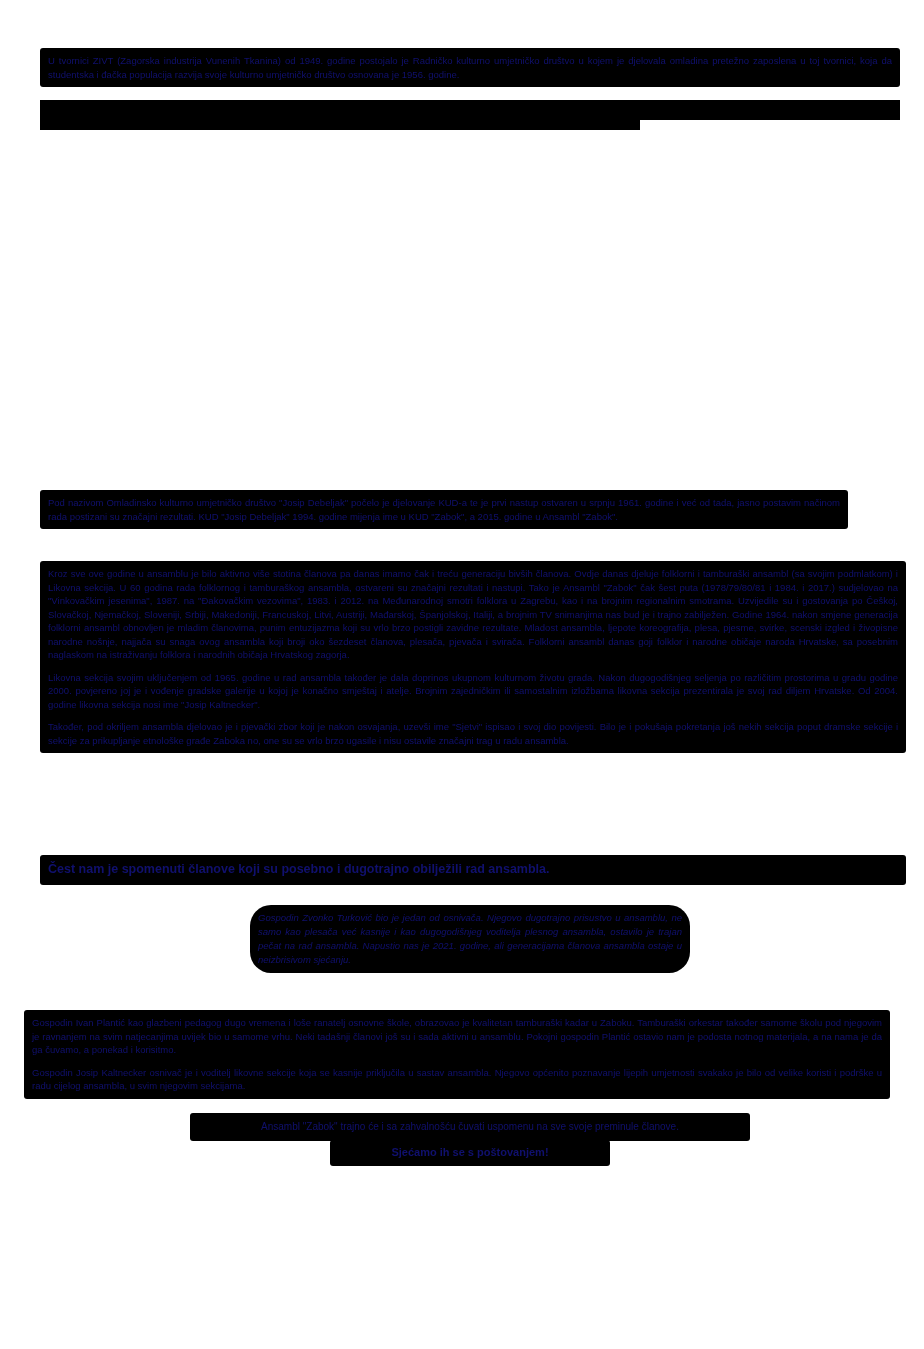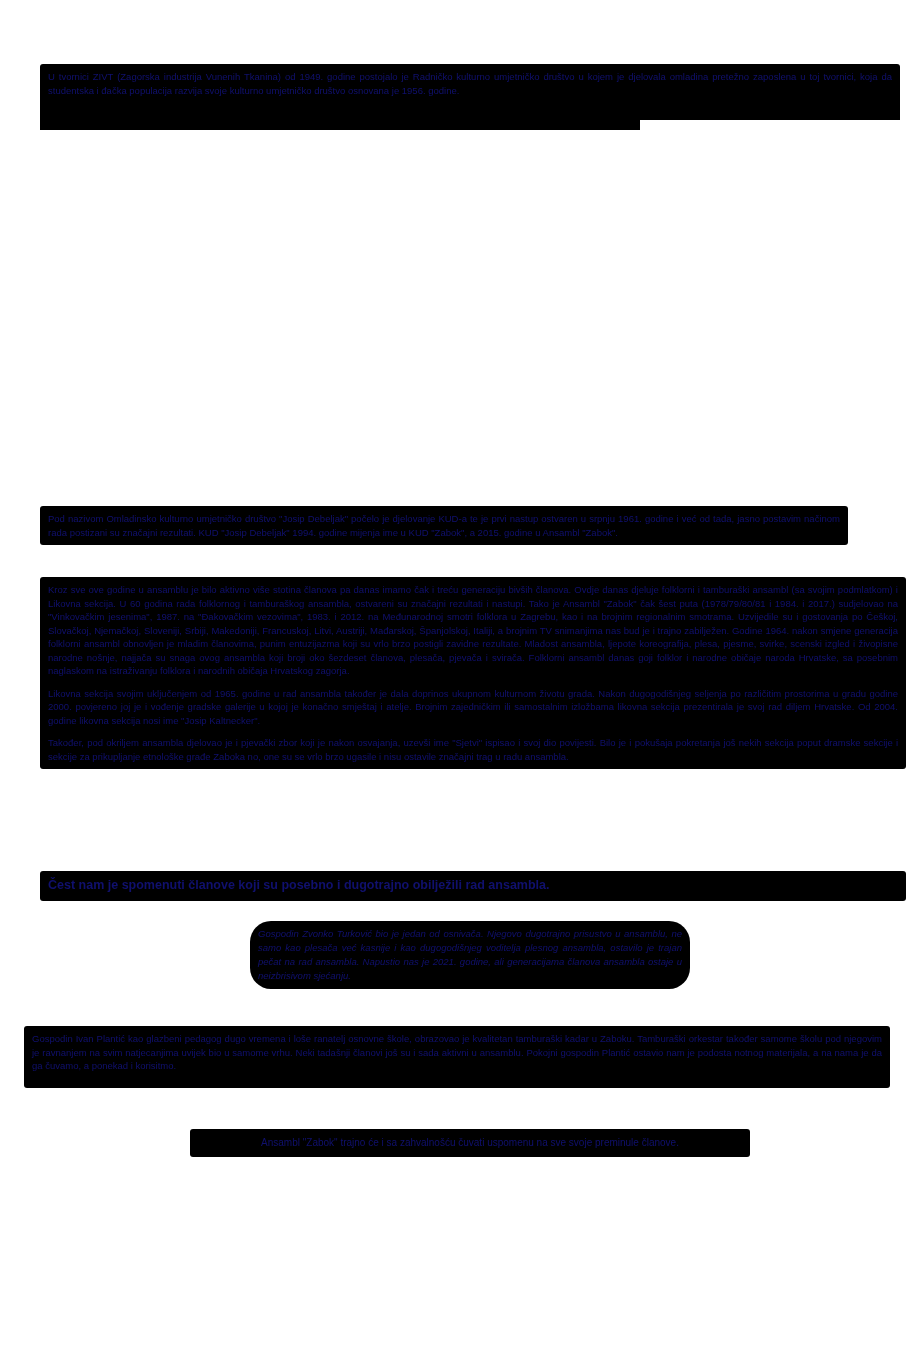--- a/index.html
+++ b/index.html
@@ -23,21 +23,20 @@
   .para {
     position: absolute;
     background: #000000;
     color: #10106e;
     font-size: 9.5px;
     line-height: 13.5px;
     text-align: justify;
     padding: 6px 8px;
     box-sizing: border-box;
     border-radius: 3px;
-    margin-top: 16px;
   }
 
   #block-intro {
     left: 40px; top: 48px; width: 860px;
     font-size: 9.5px; line-height: 13.5px;
   }
   #block-history {
     left: 40px; top: 490px; width: 808px;
   }
   #block-main {
@@ -95,18 +94,20 @@
     <p style="margin:0 0 9px 0;">Likovna sekcija svojim uključenjem od 1965. godine u rad ansambla također je dala doprinos ukupnom kulturnom životu grada. Nakon dugogodišnjeg seljenja po različitim prostorima u gradu godine 2000. povjereno joj je i vođenje gradske galerije u kojoj je konačno smještaj i atelje. Brojnim zajedničkim ili samostalnim izložbama likovna sekcija prezentirala je svoj rad diljem Hrvatske. Od 2004. godine likovna sekcija nosi ime "Josip Kaltnecker".</p>
     <p style="margin:0;">Također, pod okriljem ansambla djelovao je i pjevački zbor koji je nakon osvajanja, uzevši ime "Sjetvi" ispisao i svoj dio povijesti. Bilo je i pokušaja pokretanja još nekih sekcija poput dramske sekcije i sekcije za prikupljanje etnološke građe Zaboka no, one su se vrlo brzo ugasile i nisu ostavile značajni trag u radu ansambla.</p>
   </div>
 
   <div class="para" id="heading-members">Čest nam je spomenuti članove koji su posebno i dugotrajno obilježili rad ansambla.</div>
 
   <div class="para" id="block-zvonko">Gospodin Zvonko Turković bio je jedan od osnivača. Njegovo dugotrajno prisustvo u ansamblu, ne samo kao plesača već kasnije i kao dugogodišnjeg voditelja plesnog ansambla, ostavilo je trajan pečat na rad ansambla. Napustio nas je 2021. godine, ali generacijama članova ansambla ostaje u neizbrisivom sjećanju.</div>
 
   <div class="para" id="block-plantic">
     <p style="margin:0 0 9px 0;">Gospodin Ivan Plantić kao glazbeni pedagog dugo vremena i loše ranatelj osnovne škole, obrazovao je kvalitetan tamburaški kadar u Zaboku. Tamburaški orkestar također samome školu pod njegovim je ravnanjem na svim natjecanjima uvijek bio u samome vrhu. Neki tadašnji članovi još su i sada aktivni u ansamblu. Pokojni gospodin Plantić ostavio nam je podosta notnog materijala, a na nama je da ga čuvamo, a ponekad i korisitmo.</p>
+    <p style="margin:0;">Gospodin Josip Kaltnecker osnivač je i voditelj likovne sekcije koja se kasnije priključila u sastav ansambla. Njegovo općenito poznavanje lijepih umjetnosti svakako je bilo od velike koristi i podrške u radu cijelog ansambla, u svim njegovim sekcijama.</p>
   </div>
 
   <div class="para" id="block-closing">Ansambl "Zabok" trajno će i sa zahvalnošću čuvati uspomenu na sve svoje preminule članove.</div>
 
+  <div class="para" id="block-final">Sjećamo ih se s poštovanjem!</div>
 
 </div>
 
 </body></html>

